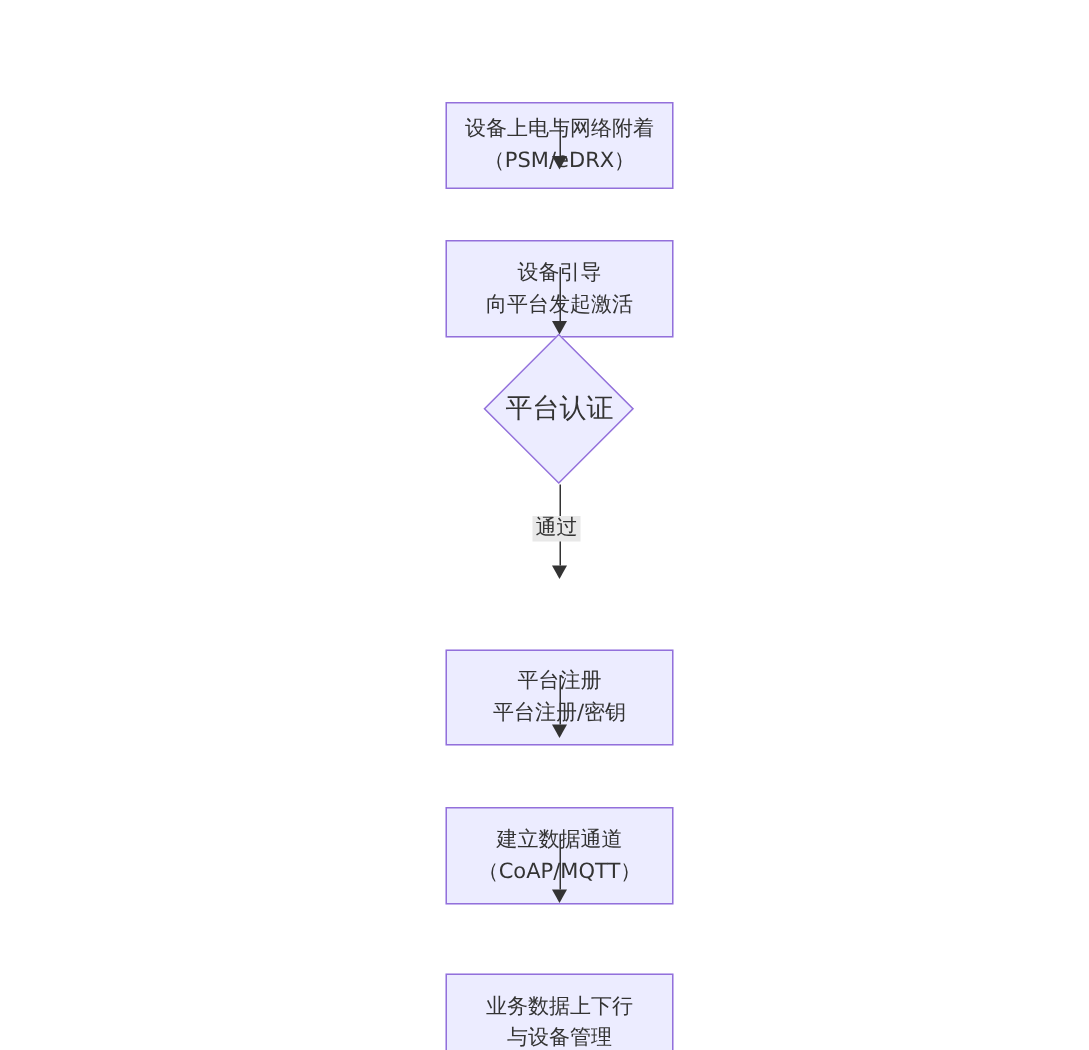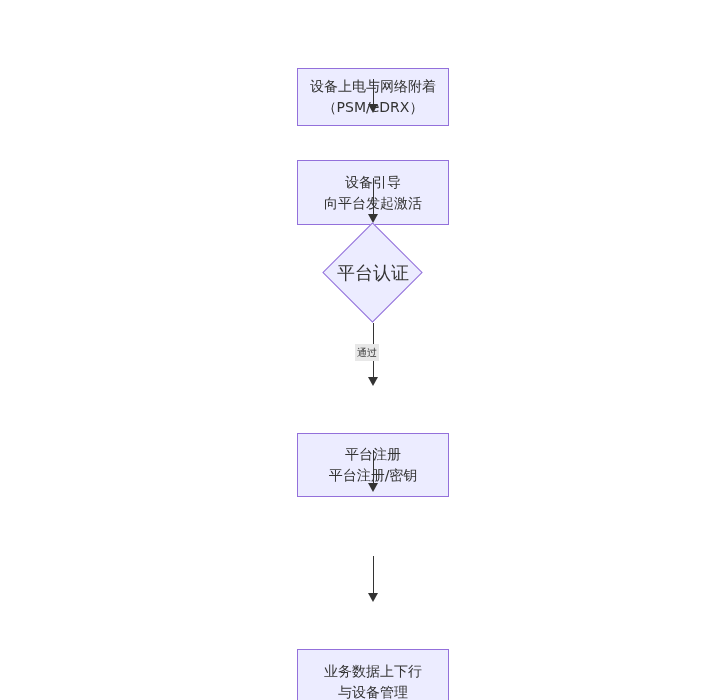--- a/index.html
+++ b/index.html
@@ -72,21 +72,21 @@
     border-left: 5px solid transparent;
     border-right: 5px solid transparent;
     border-top: 9px solid var(--arrow-color);
   }
   .edge-label {
     position: absolute;
     left: 355px;
     top: 344px;
     background: var(--edge-label-bg);
     color: var(--text-color);
-    font-size: 10px;
+    font-size: 14px;
     line-height: 17px;
     padding: 0 2px;
     text-align: center;
   }
 </style>
 </head>
 <body>
 
 <div class="canvas">
 
@@ -108,20 +108,22 @@
   <div class="edge-line" style="top:323px;height:54px;"></div>
   <div class="edge-label">通过</div>
   <div class="arrow-head" style="top:377px;"></div>
 
   <div class="rect-node" style="top:386px;height:64px;">平台注册
 平台注册/密钥</div>
 
   <div class="edge-line" style="top:450px;height:33px;"></div>
   <div class="arrow-head" style="top:483px;"></div>
 
+  <div class="rect-node" style="top:491px;height:65px;">建立数据通道
+（CoAP/MQTT）</div>
 
   <div class="edge-line" style="top:556px;height:37px;"></div>
   <div class="arrow-head" style="top:593px;"></div>
 
   <div class="rect-node" style="top:602px;height:65px;">业务数据上下行
 与设备管理</div>
 
 </div>
 
 </body></html>

